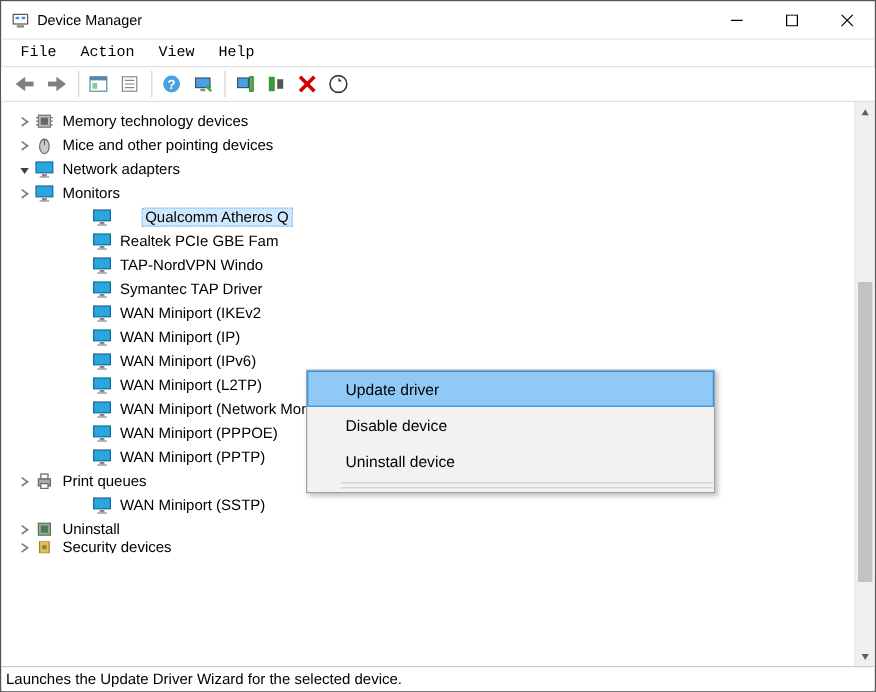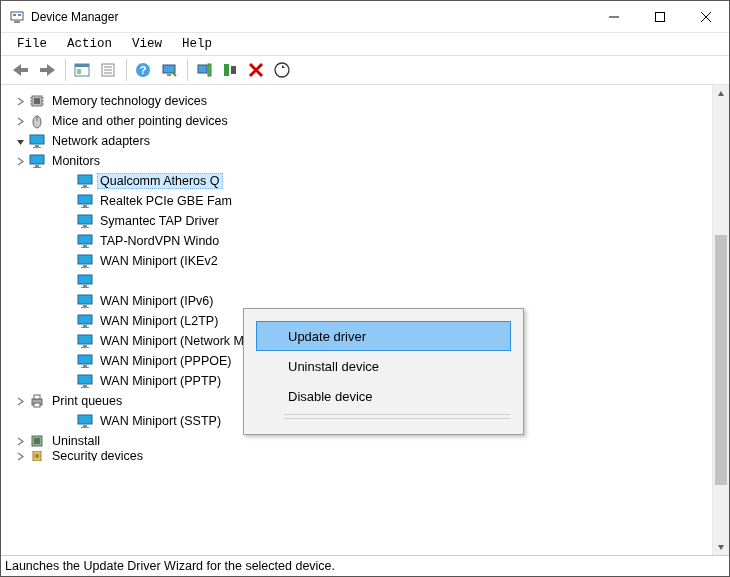--- a/index.html
+++ b/index.html
@@ -21,23 +21,23 @@
   .scroll-up, .scroll-down { position: absolute; left: 0; right: 0; height: 17px; display: flex; align-items: center; justify-content: center; }
   .scroll-up { top: 0; } .scroll-down { bottom: 0; }
   .scroll-thumb { position: absolute; left: 2px; right: 2px; top: 150px; height: 250px; background: #c2c2c2; border-radius: 0; }
   .tree { position: absolute; left: 0; right: 17px; top: 0; bottom: 0; overflow: hidden; padding-top: 6px; }
   .row { display: flex; align-items: center; height: 20px; padding-left: 12px; white-space: nowrap; font-size: 12.5px; }
   .row .exp { width: 14px; height: 14px; display: flex; align-items: center; justify-content: center; color: #555; }
   .row .icon { width: 16px; height: 16px; margin: 0 4px 0 2px; display: flex; align-items: center; justify-content: center; }
   .row .label { padding: 1px 3px; }
   .row.depth0 { }
   .row.depth1 { padding-left: 60px; }
-  .row.selected .label { background: #cde8ff; border: 1px dotted #7ab7e8; padding: 0 2px; }
+  .row.selected .label { background: #cde8ff; border: 1px dotted #7ab7e8; padding: 0 2px; margin-left: 21px; }
   .statusbar { height: 20px; display: flex; align-items: center; padding-left: 4px; font-size: 12.5px; }
-  .context-menu { position: absolute; left: 242px; top: 223px; width: 281px; background: #f2f2f2; border: 1px solid #a0a0a0; box-shadow: 2px 2px 4px rgba(0,0,0,0.25); padding: 12px; }
+  .context-menu { position: absolute; left: 254px; top: 223px; width: 341px; background: #f2f2f2; border: 1px solid #a0a0a0; box-shadow: 2px 2px 4px rgba(0,0,0,0.25); padding: 0; }
   .context-menu .cm-item { height: 30px; display: flex; align-items: center; padding-left: 32px; font-size: 13px; }
   .context-menu .cm-item.hover { background: #90c8f6; border: 1px solid #2e90e0; padding-left: 31px; }
   .context-menu .cm-item.bold { font-weight: 600; }
   .context-menu .cm-sep { height: 1px; background: #d0d0d0; margin: 3px 1px 3px 28px; }
 </style>
 </head>
 <body>
 
 <div class="window">
 
@@ -237,53 +237,54 @@
         </div>
         <div class="row depth1">
           <span class="exp"></span>
           <span class="icon">
             <svg width="16" height="16" viewBox="0 0 16 16">
               <rect x="1" y="2" width="14" height="9" fill="#29a6e0" stroke="#1a6a9a"></rect>
               <rect x="6" y="12" width="4" height="2" fill="#888"></rect>
               <rect x="4" y="14" width="8" height="1" fill="#888"></rect>
             </svg>
           </span>
+          <span class="label">TAP-NordVPN Windo</span>
+        </div>
+        <div class="row depth1">
+          <span class="exp"></span>
+          <span class="icon">
+            <svg width="16" height="16" viewBox="0 0 16 16">
+              <rect x="1" y="2" width="14" height="9" fill="#29a6e0" stroke="#1a6a9a"></rect>
+              <rect x="6" y="12" width="4" height="2" fill="#888"></rect>
+              <rect x="4" y="14" width="8" height="1" fill="#888"></rect>
+            </svg>
+          </span>
           <span class="label">Symantec TAP Driver </span>
         </div>
         <div class="row depth1">
           <span class="exp"></span>
           <span class="icon">
             <svg width="16" height="16" viewBox="0 0 16 16">
               <rect x="1" y="2" width="14" height="9" fill="#29a6e0" stroke="#1a6a9a"></rect>
               <rect x="6" y="12" width="4" height="2" fill="#888"></rect>
               <rect x="4" y="14" width="8" height="1" fill="#888"></rect>
             </svg>
           </span>
-          <span class="label">TAP-NordVPN Windo</span>
-        </div>
-        <div class="row depth1">
-          <span class="exp"></span>
-          <span class="icon">
-            <svg width="16" height="16" viewBox="0 0 16 16">
-              <rect x="1" y="2" width="14" height="9" fill="#29a6e0" stroke="#1a6a9a"></rect>
-              <rect x="6" y="12" width="4" height="2" fill="#888"></rect>
-              <rect x="4" y="14" width="8" height="1" fill="#888"></rect>
-            </svg>
-          </span>
           <span class="label">WAN Miniport (IKEv2</span>
         </div>
         <div class="row depth1">
           <span class="exp"></span>
           <span class="icon">
             <svg width="16" height="16" viewBox="0 0 16 16">
               <rect x="1" y="2" width="14" height="9" fill="#29a6e0" stroke="#1a6a9a"></rect>
               <rect x="6" y="12" width="4" height="2" fill="#888"></rect>
               <rect x="4" y="14" width="8" height="1" fill="#888"></rect>
             </svg>
           </span>
+          <span class="label">WAN Miniport (IP)</span>
         </div>
         <div class="row depth1">
           <span class="exp"></span>
           <span class="icon">
             <svg width="16" height="16" viewBox="0 0 16 16">
               <rect x="1" y="2" width="14" height="9" fill="#29a6e0" stroke="#1a6a9a"></rect>
               <rect x="6" y="12" width="4" height="2" fill="#888"></rect>
               <rect x="4" y="14" width="8" height="1" fill="#888"></rect>
             </svg>
           </span>
@@ -397,22 +398,22 @@
       <div class="scroll-thumb"></div>
       <div class="scroll-down">
           <svg width="8" height="8" viewBox="0 0 8 8">
             <path d="M4 7 L7 2 L1 2 Z" fill="#606060"></path>
           </svg>
         </div>
     </div>
 
     <div class="context-menu" id="cmenu">
         <div class="cm-item hover">Update driver</div>
+        <div class="cm-item">Disable device</div>
         <div class="cm-item">Uninstall device</div>
-        <div class="cm-item">Disable device</div>
         <div class="cm-sep"></div>
         <div class="cm-sep"></div>
       </div>
   </div>
 
   <div class="statusbar">
     <span>Launches the Update Driver Wizard for the selected device.</span>
   </div>
 
 </div>

